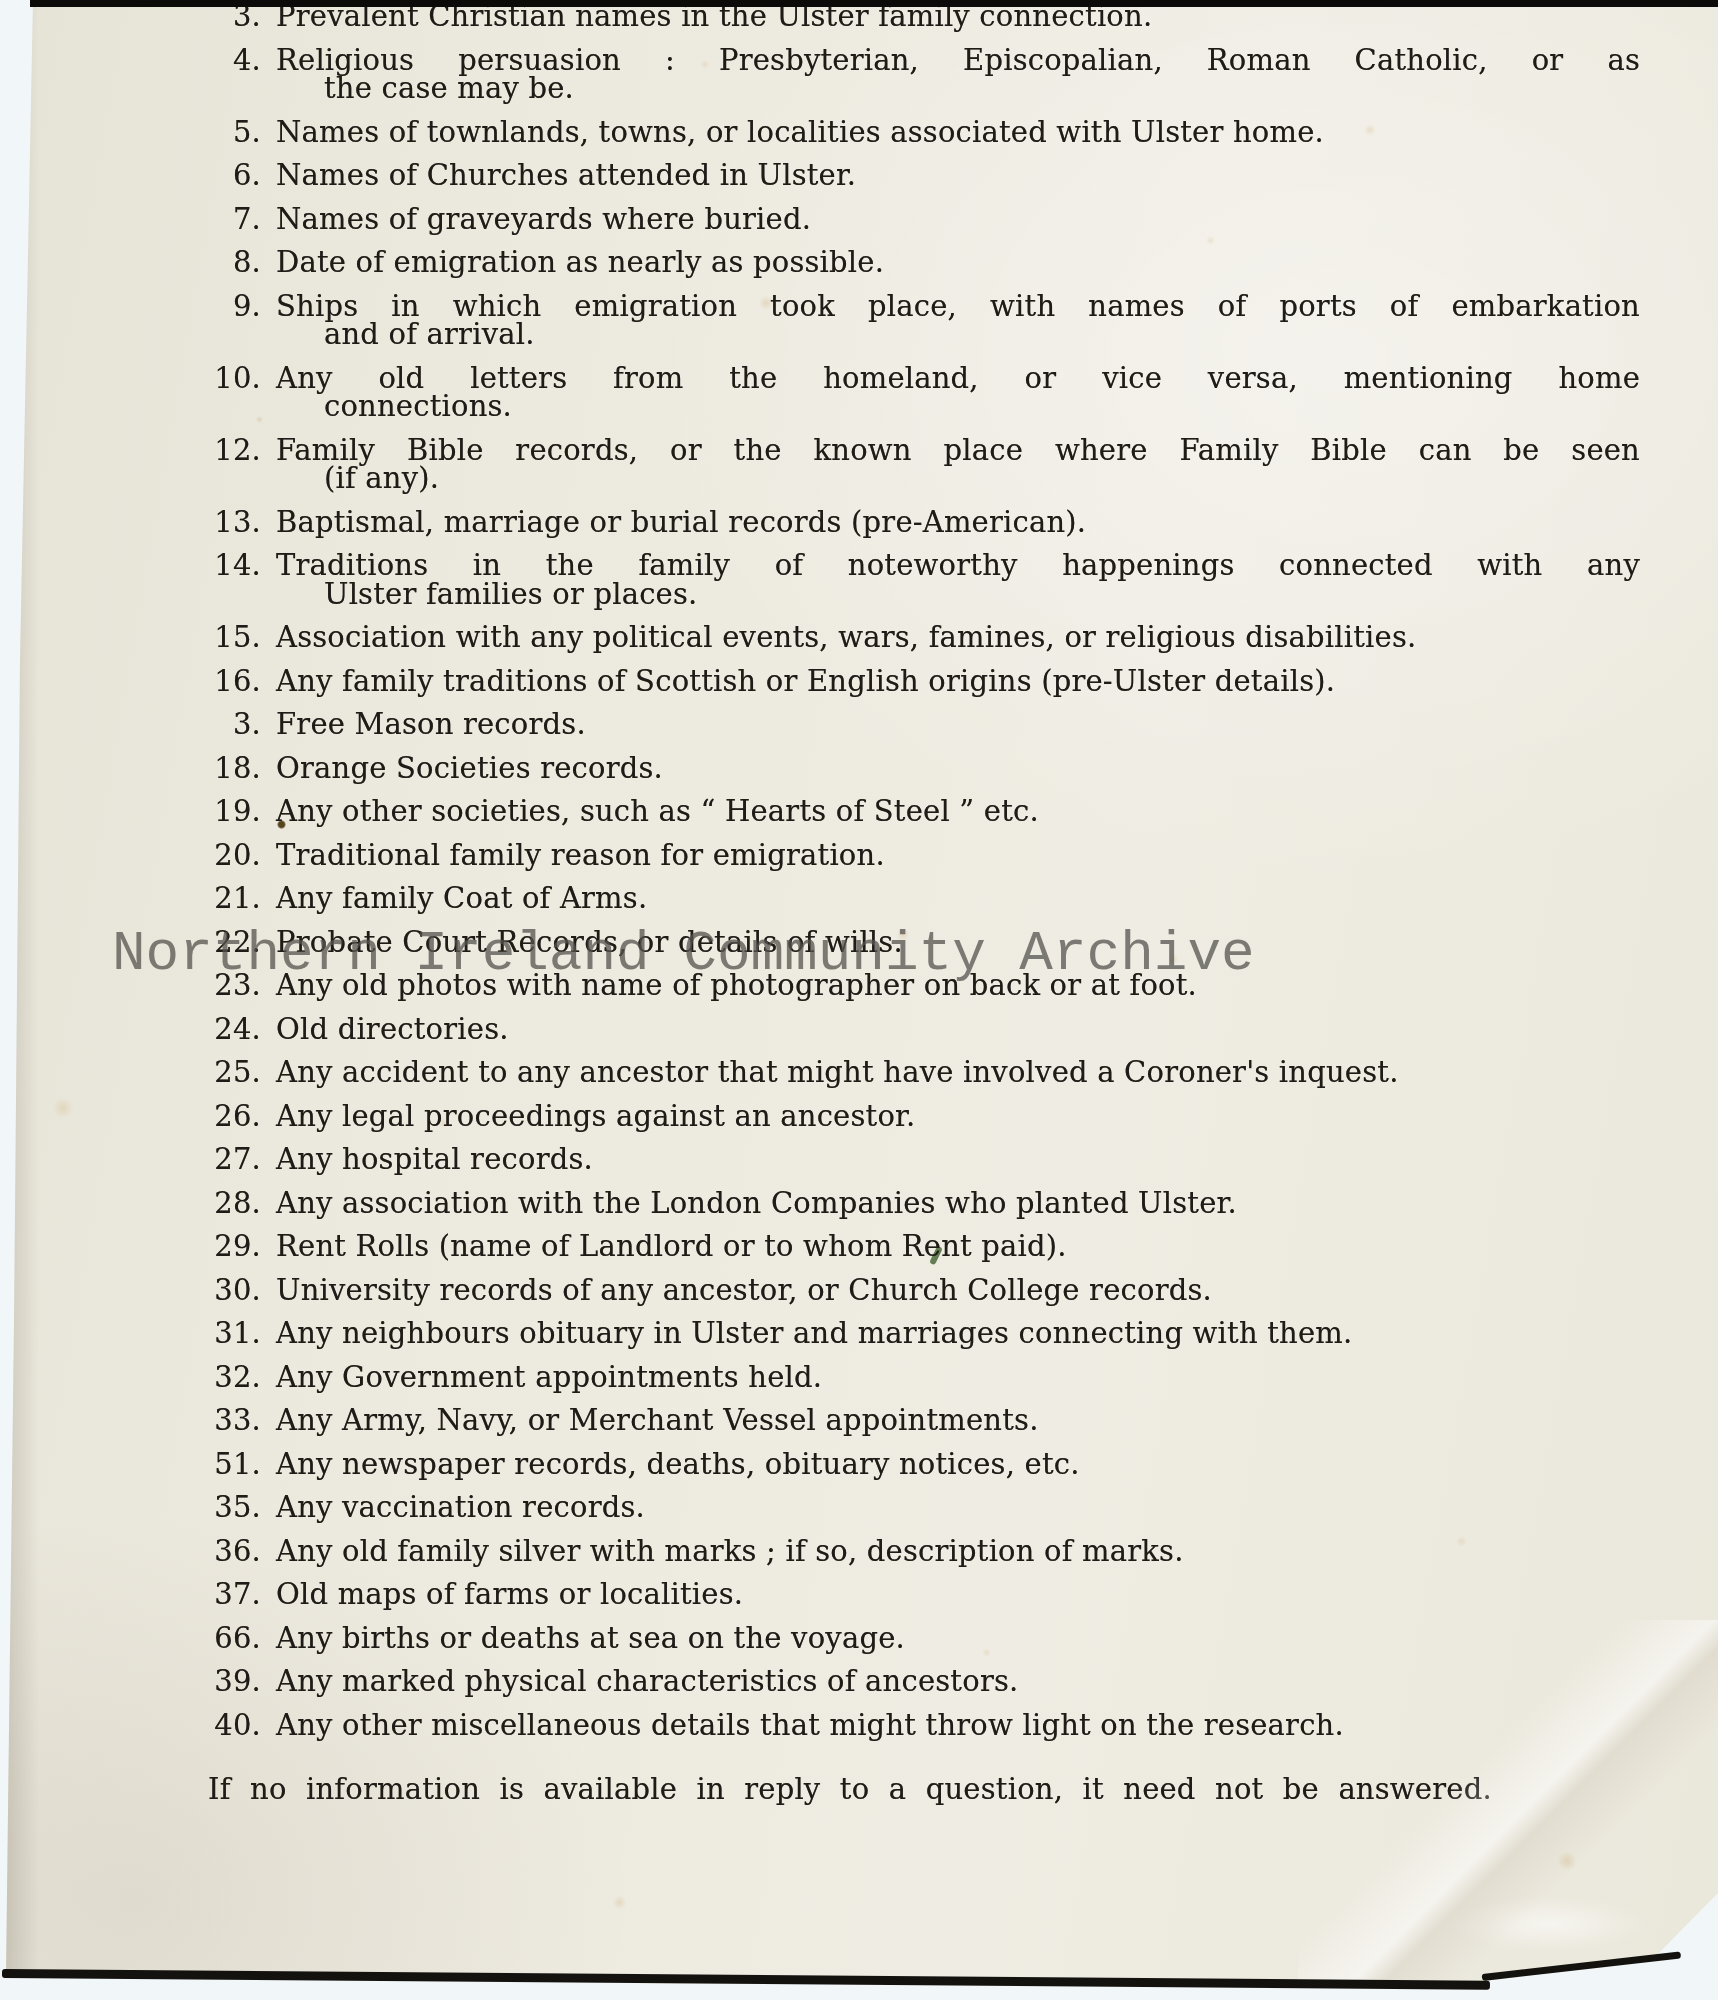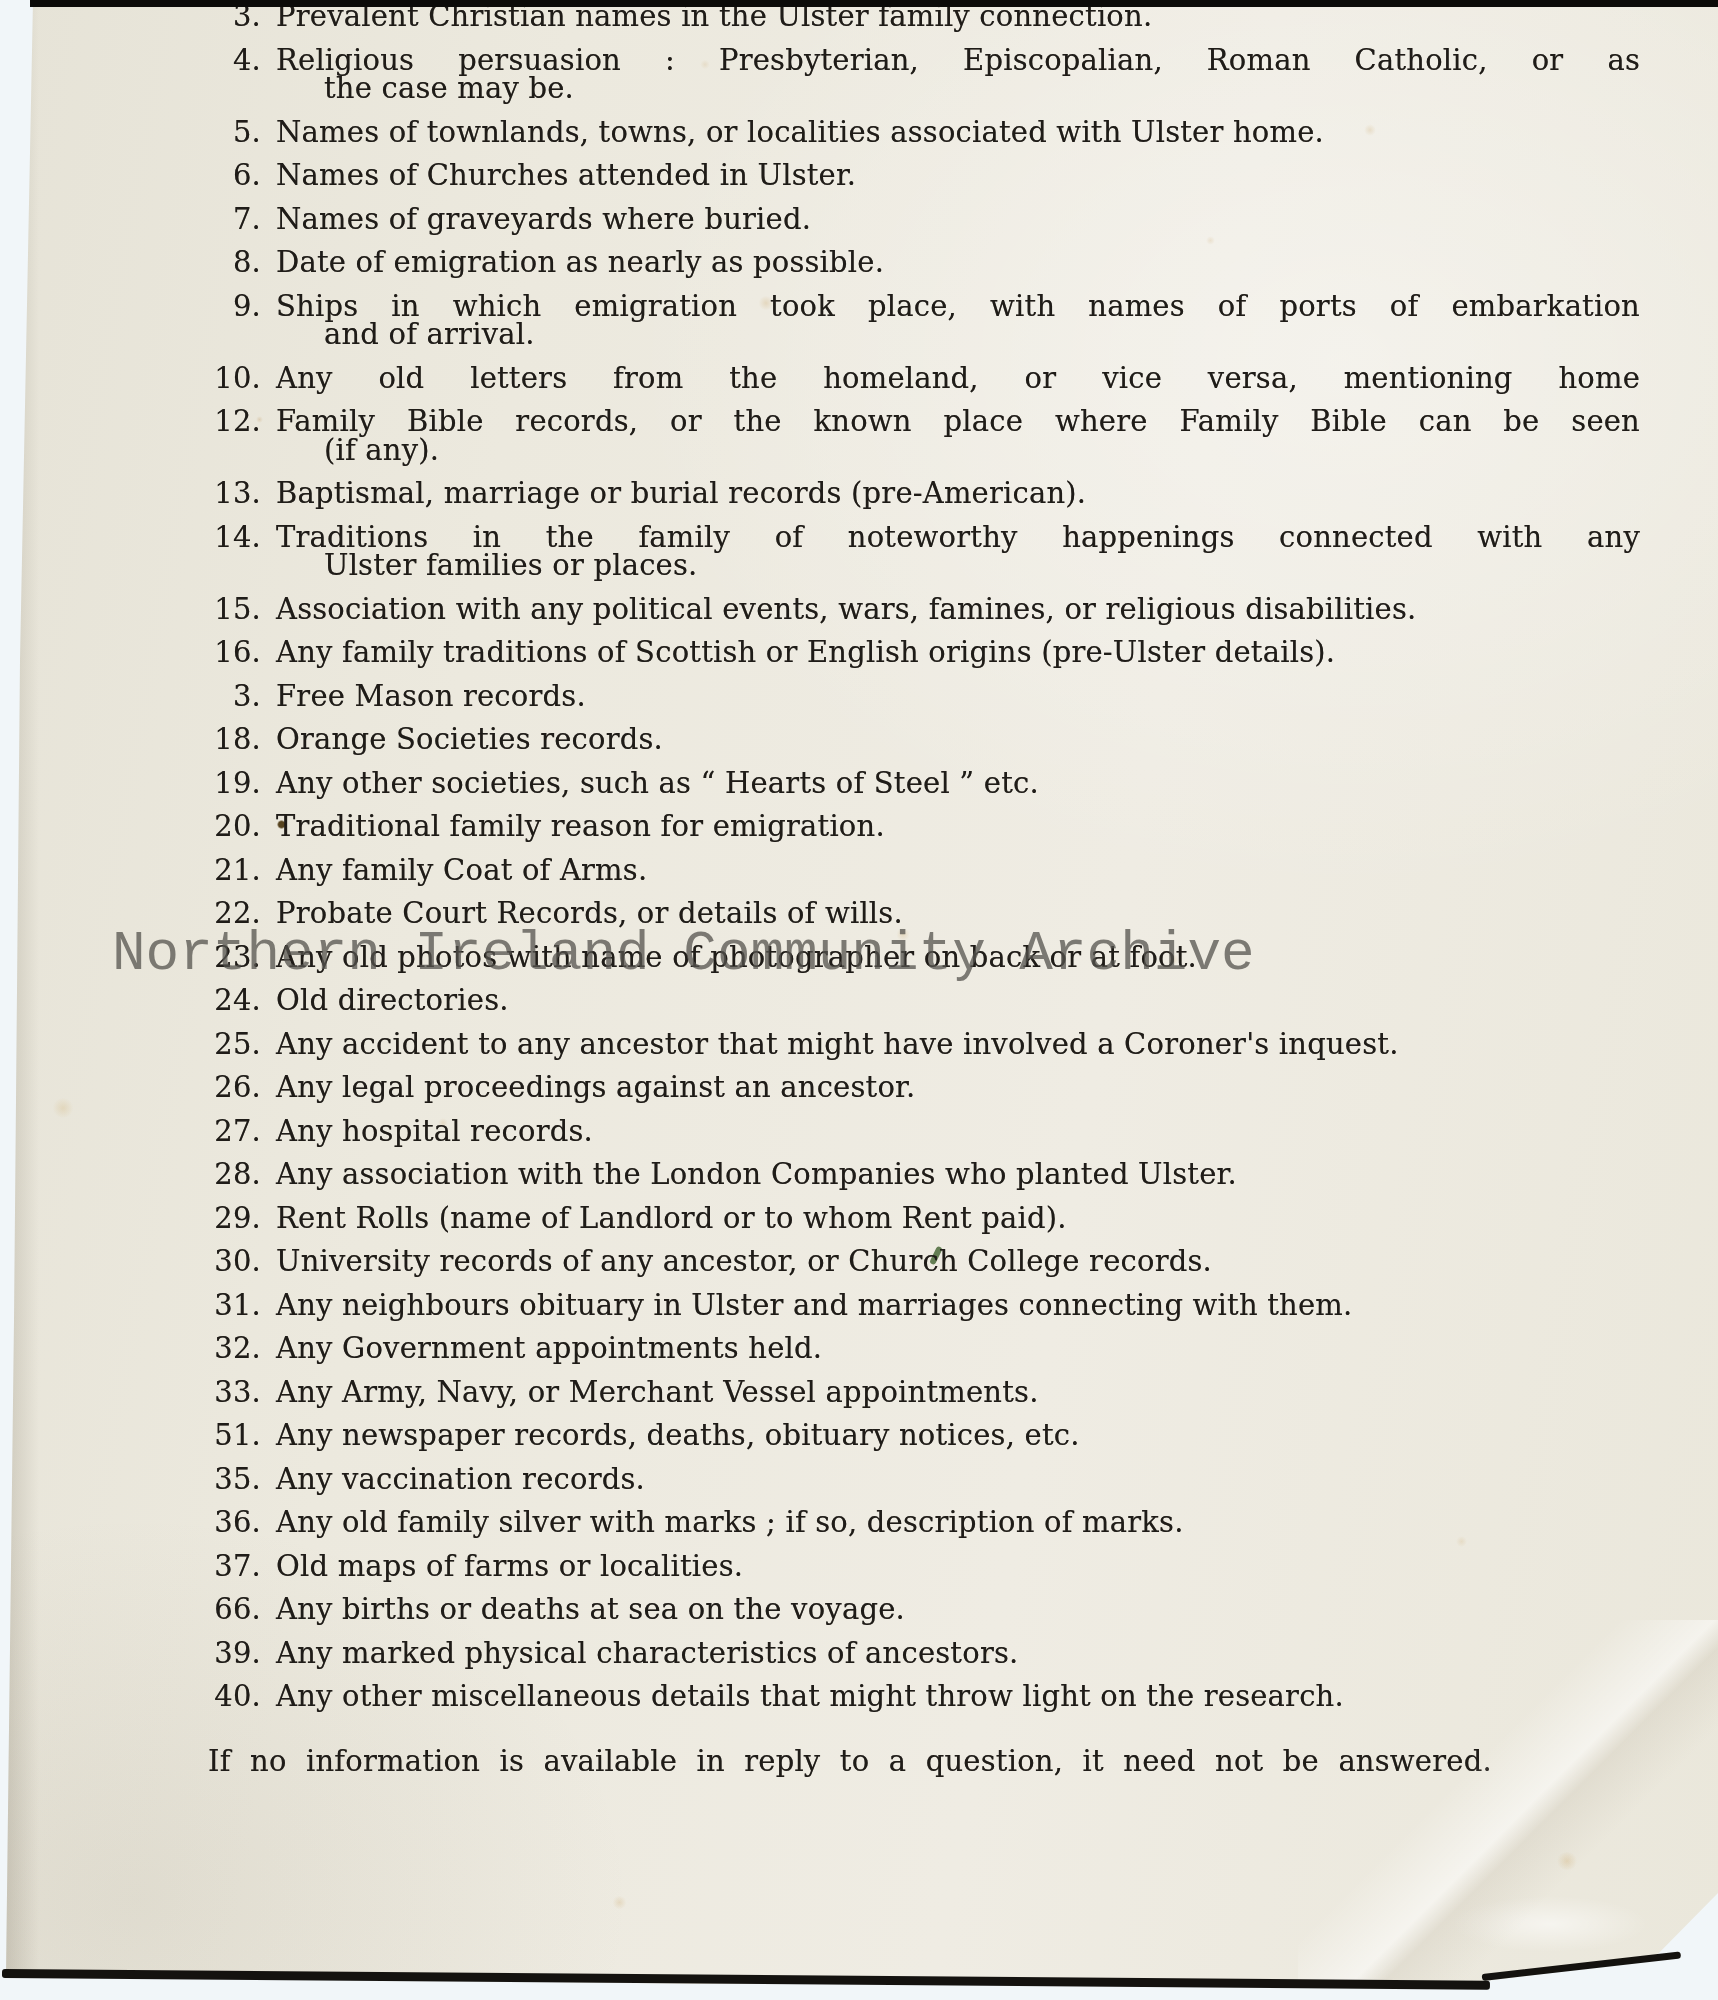--- a/index.html
+++ b/index.html
@@ -152,20 +152,21 @@
     <span class="text">
               <span class="line1">Ships in which emigration took place, with names of ports of embarkation</span>
               <span class="line2">and of arrival.</span>
             </span>
   </div>
 
   <div class="item">
     <span class="num">10.</span>
     <span class="text">
               <span class="line1">Any old letters from the homeland, or vice versa, mentioning home</span>
+              <span class="line2">connections.</span>
             </span>
   </div>
 
 
   <div class="item">
     <span class="num">12.</span>
     <span class="text">
               <span class="line1">Family Bible records, or the known place where Family Bible can be seen</span>
               <span class="line2">(if any).</span>
             </span>

